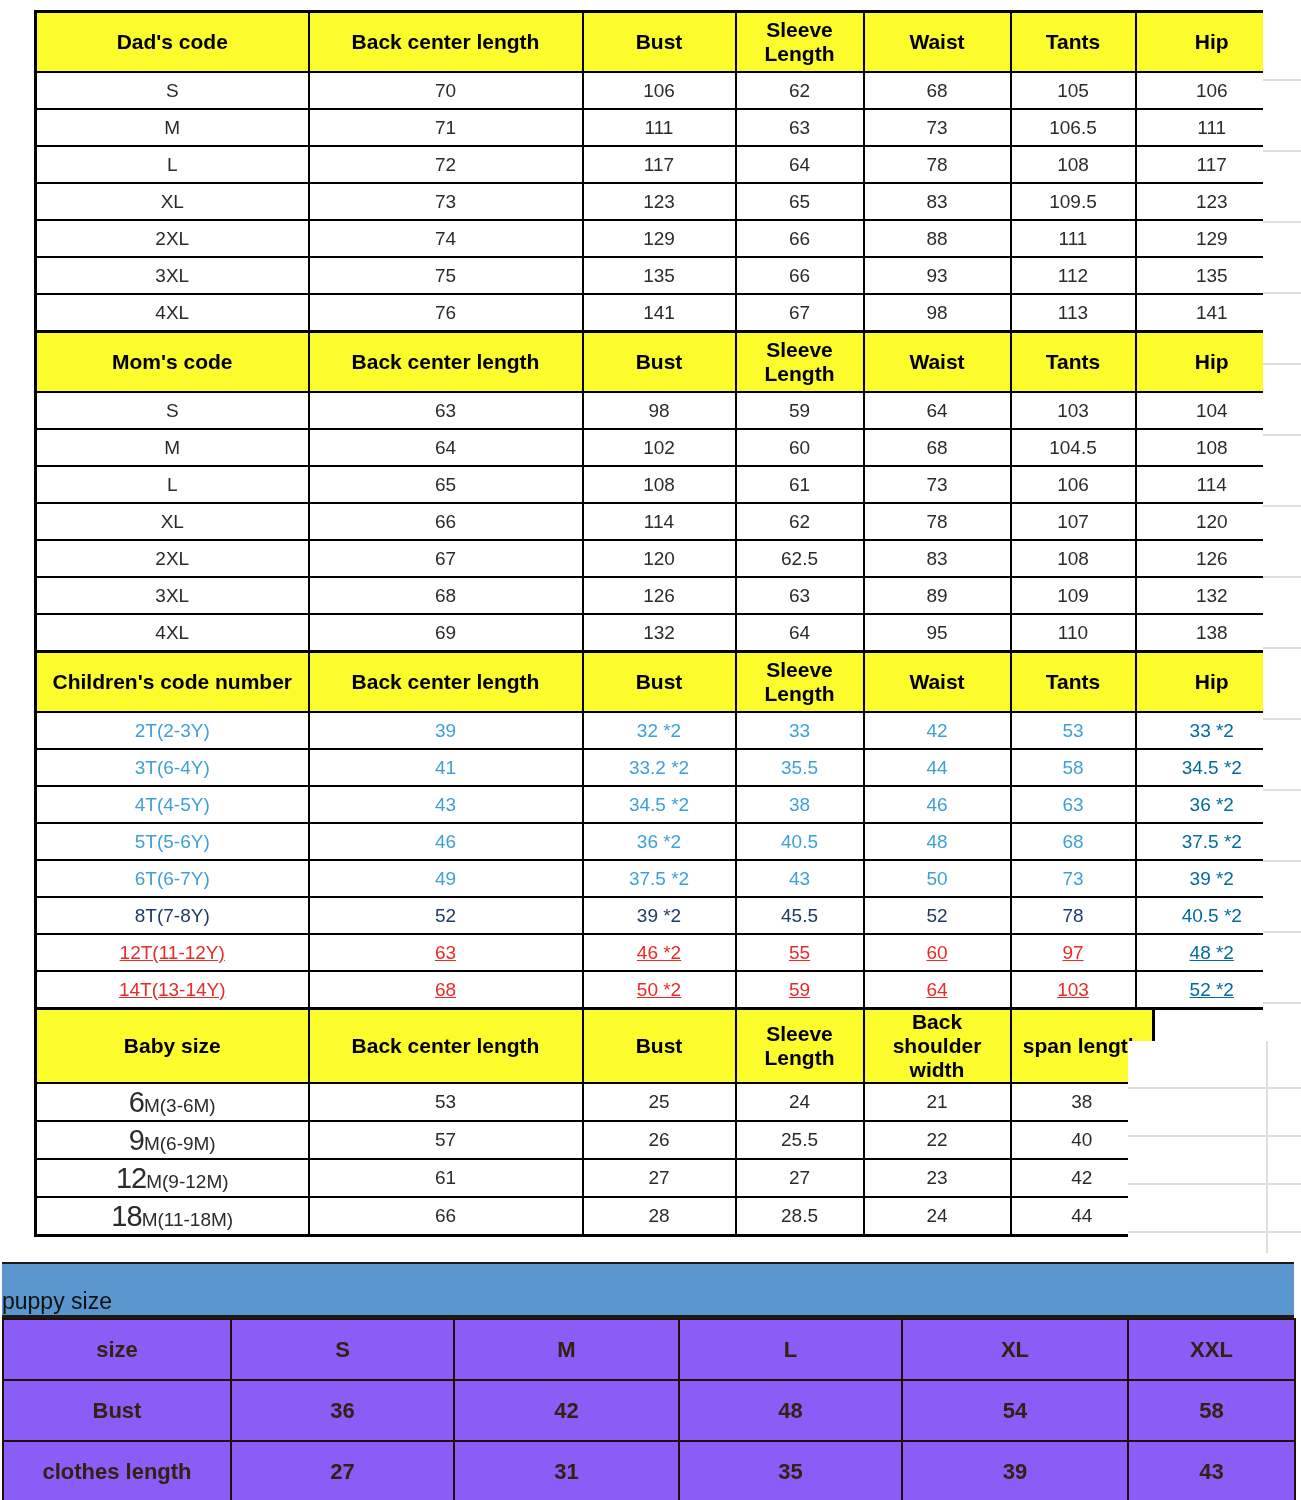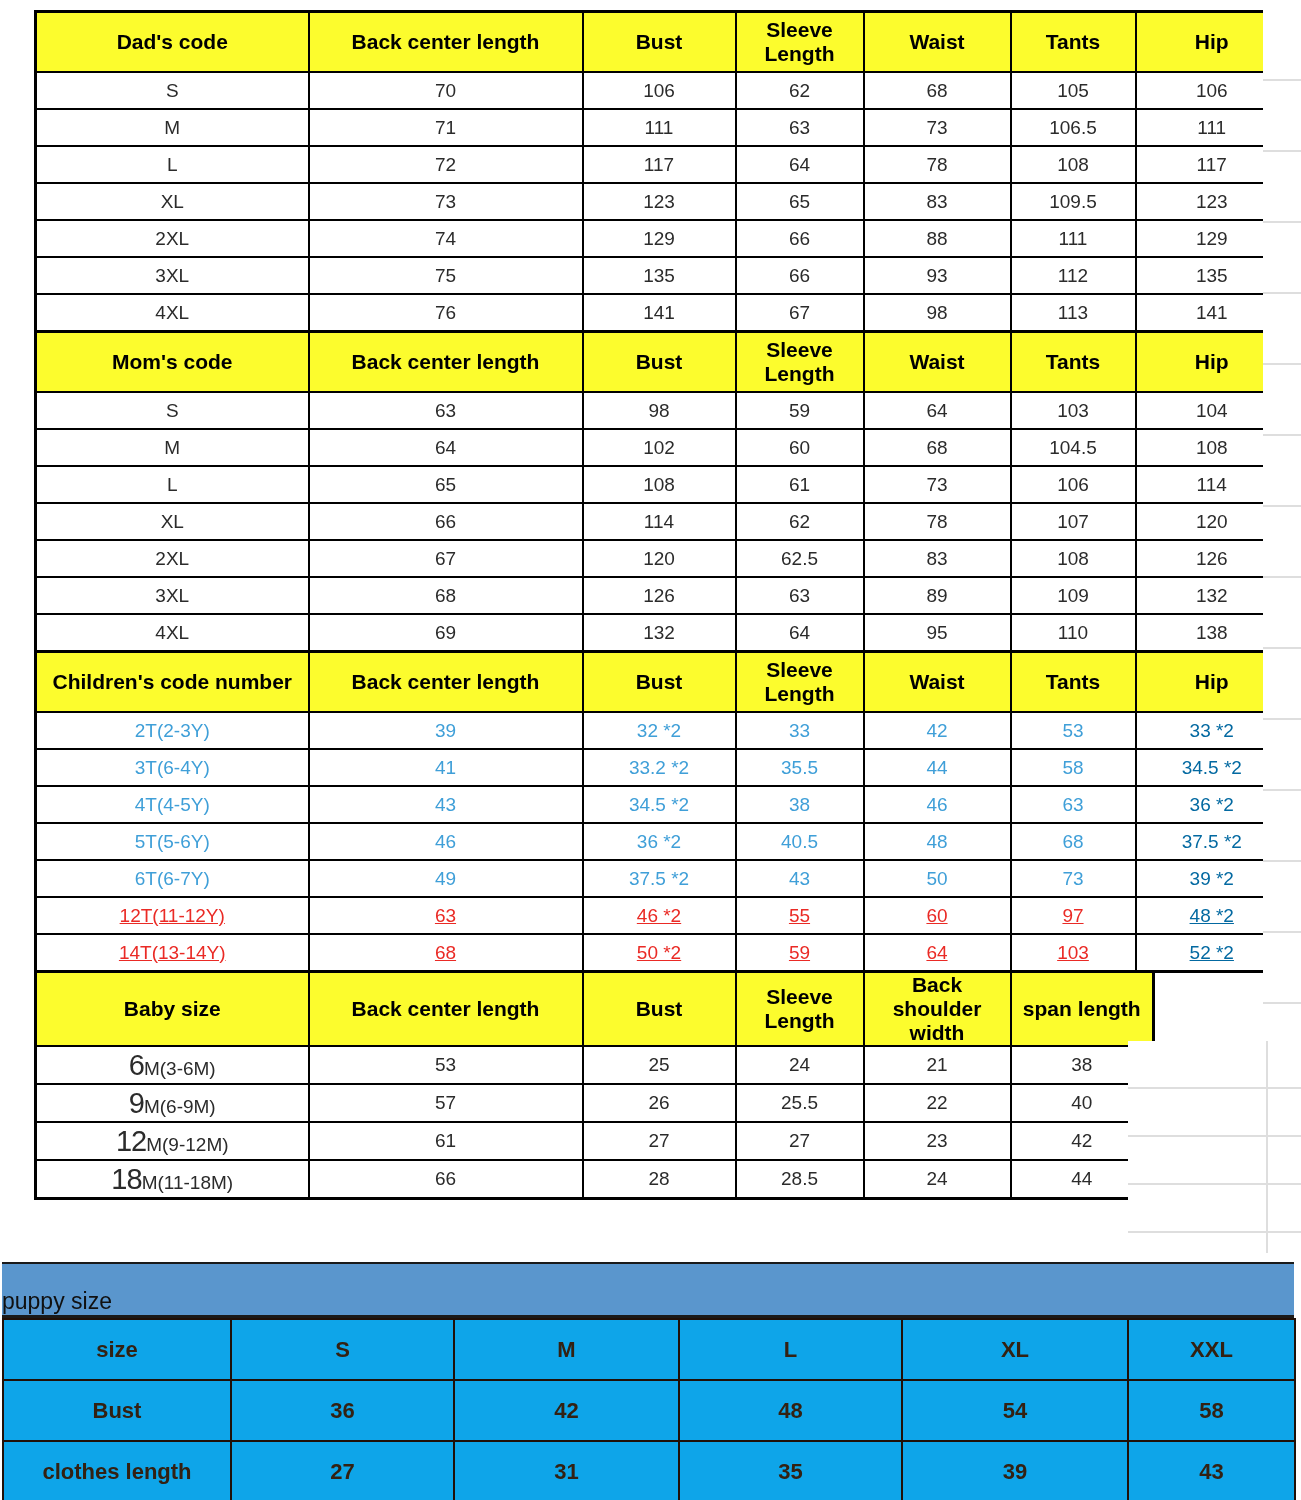--- a/index.html
+++ b/index.html
@@ -95,21 +95,21 @@
     background:#f8cbad;
   }
   table.puppy td{
     border:2px solid #201008;
     height:57px;
     text-align:center;
     vertical-align:middle;
     font-size:22px;
     font-weight:600;
     color:#332112;
-    background:#0ea5e9;
+    background:#8b5cf6;
   }
 </style>
 </head>
 <body>
 
 <div class="sheet">
 
   <div class="main-col">
 
     <table class="sizes">
@@ -371,20 +371,29 @@
           <tr class="row-blue">
             <td>6T(6-7Y)</td>
             <td>49</td>
             <td>37.5 *2</td>
             <td>43</td>
             <td>50</td>
             <td>73</td>
             <td class="hip-cell">39 *2</td>
           </tr>
 
+          <tr class="row-navy">
+            <td>8T(7-8Y)</td>
+            <td>52</td>
+            <td>39 *2</td>
+            <td>45.5</td>
+            <td>52</td>
+            <td>78</td>
+            <td class="hip-cell">40.5 *2</td>
+          </tr>
 
 
           <tr class="row-red">
             <td>12T(11-12Y)</td>
             <td>63</td>
             <td>46 *2</td>
             <td>55</td>
             <td>60</td>
             <td>97</td>
             <td class="hip-cell">48 *2</td>

